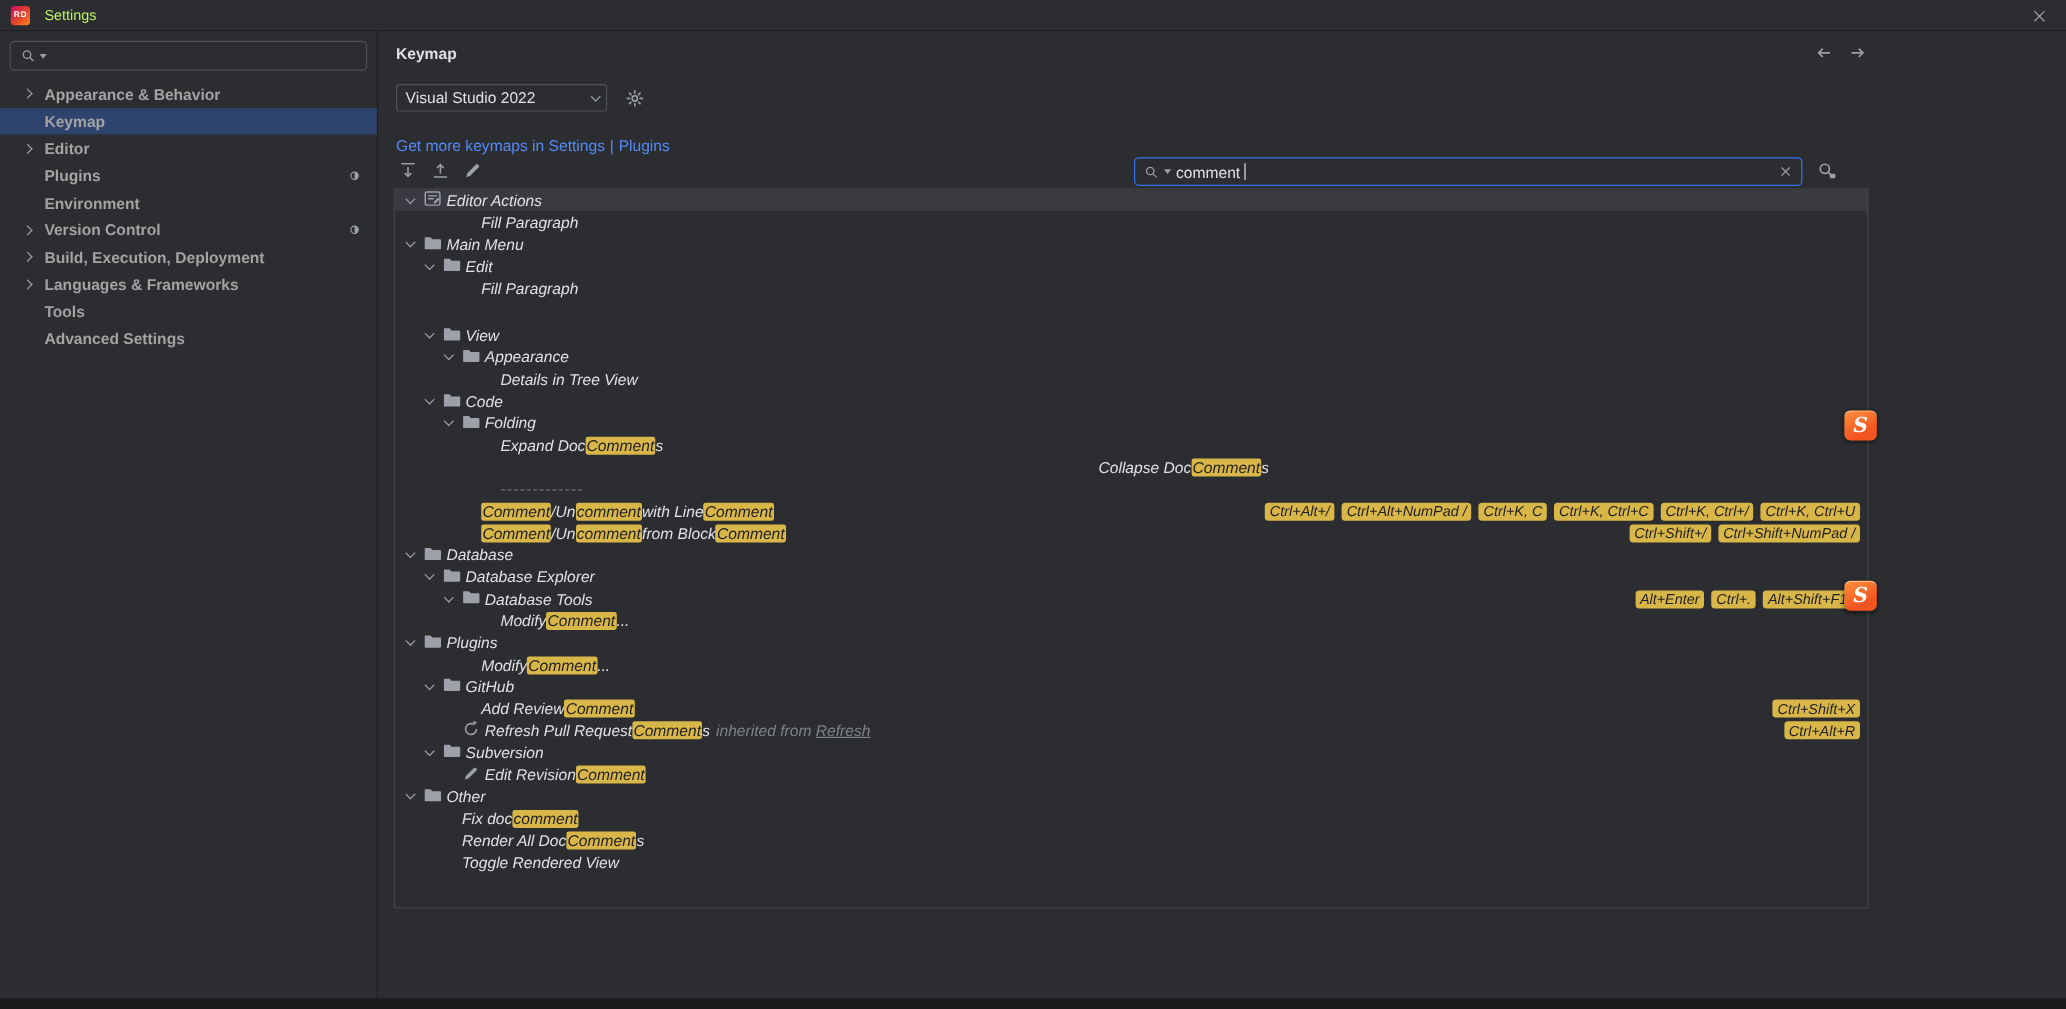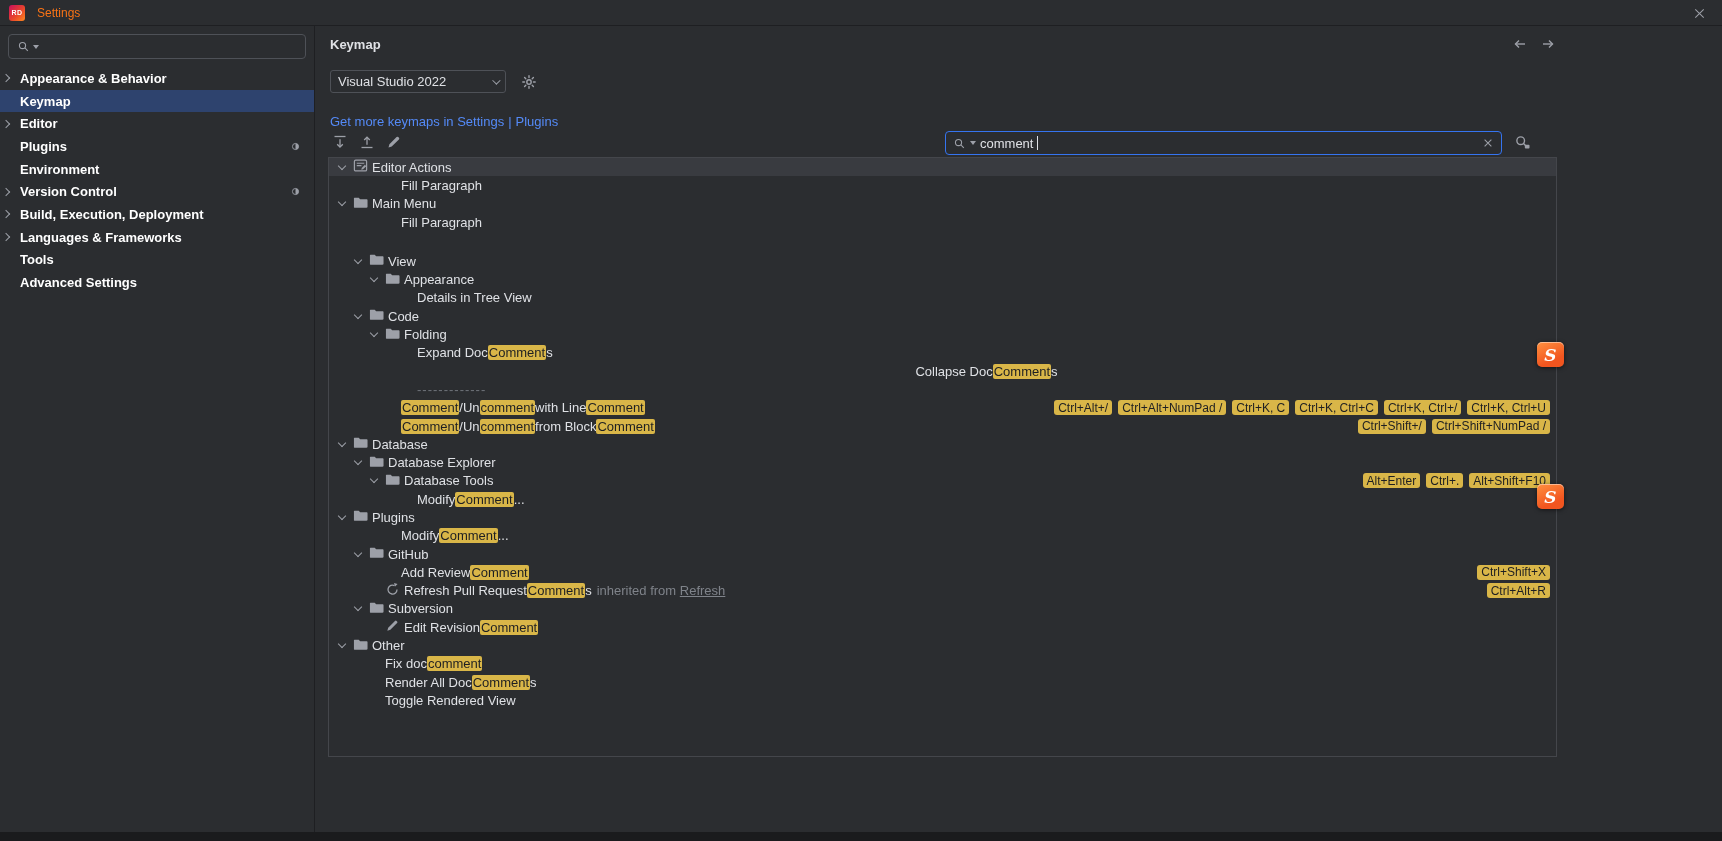--- a/index.html
+++ b/index.html
@@ -20,40 +20,40 @@
     position:absolute; top:0; left:0; right:0; height:26px;
     background:#2b2d30; border-bottom:1px solid #1e1f22;
     display:flex; align-items:center;
   }
   .app-logo {
     width:16px; height:16px; margin-left:9px; border-radius:3px;
     background: linear-gradient(135deg,#c90f5e 0%, #e8442c 55%, #ff8a1e 100%);
     color:#fff; font-size:7px; font-weight:bold; display:flex; align-items:center; justify-content:center;
     letter-spacing:.5px;
   }
-  .titlebar-title { margin-left:12px; font-size:12px; color:#f97316; }
+  .titlebar-title { margin-left:12px; font-size:12px; color:#bef264; }
   .close-btn {
     position:absolute; right:0; top:0; width:45px; height:26px;
     display:flex; align-items:center; justify-content:center; color:#bcbec4; cursor:pointer;
   }
 
   
   .sidebar {
     position:absolute; left:0; top:26px; width:315px; bottom:9px;
     background:#2b2d30; border-right:1px solid #1e1f22;
   }
   .side-search {
     margin:8px; height:25px; border:1px solid #4e5157; border-radius:4px;
     display:flex; align-items:center; padding:0 8px; gap:3px; background:#2b2d30;
   }
   .side-search .tri { width:0; height:0; border-left:3px solid transparent; border-right:3px solid transparent; border-top:4px solid #9da0a8; }
   .side-items { margin-top:6px; }
   .side-item {
-    height:22.7px; display:flex; align-items:center; padding-left:3px;
-    font-weight:bold; color:#ffffff; cursor:pointer; white-space:nowrap;
+    height:22.7px; display:flex; align-items:center; padding-left:20px;
+    font-weight:bold; color:#a3a3a3; cursor:pointer; white-space:nowrap;
   }
   .side-item .chev-cell { width:17px; display:flex; align-items:center; justify-content:flex-start; }
   .chev-right {
     width:6px; height:6px; border-right:1.4px solid #9da0a8; border-bottom:1.4px solid #9da0a8;
     transform: rotate(-45deg); display:inline-block;
   }
   .side-item.selected { background:#2e436e; }
   .side-item .mod-ind { margin-left:auto; margin-right:14px; color:#9da0a8; }
 
   
@@ -83,21 +83,21 @@
   }
   .km-search .query { color:#dfe1e5; }
   .caret { width:1px; height:14px; background:#dfe1e5; display:inline-block; animation: blink 1s step-end infinite; }
   @keyframes blink { 50% { opacity:0; } }
   .km-search .clear { margin-left:auto; cursor:pointer; color:#9da0a8; }
   .find-shortcut { position:absolute; left:1198px; top:108px; cursor:pointer; }
 
   
   .tree-panel {
     position:absolute; left:12px; top:131px; width:1229px; height:600px;
-    border:1px solid #44464b; background:#2b2d30; overflow:hidden;
+    border:1px solid #44464b; background:#2b2d30; overflow:hidden;font-style:italic;
   }
   .tree-row {
     height:18.3px; display:flex; align-items:center; white-space:nowrap; cursor:pointer;
   }
   .tree-row.selected { background:#393b40; }
   .chev-cell { width:16px; display:flex; align-items:center; flex:none; }
   .chev-down {
     width:6px; height:6px; border-right:1.4px solid #9da0a8; border-bottom:1.4px solid #9da0a8;
     transform: rotate(45deg); display:inline-block; margin-left:2px; margin-top:-3px;
   }
@@ -326,20 +326,33 @@
         </span>
         <span class="row-icon"><span class="icon">
             <svg width="15" height="15" viewBox="0 0 16 16">
               <path fill="currentColor" d="M1.5 2.8h4.6l1.6 1.8h6.8c.55 0 1 .45 1 1v7c0 .55-.45 1-1 1h-13c-.3 0-.5-.2-.5-.5V3.3c0-.3.2-.5.5-.5z"></path>
             </svg>
           </span></span>
         <span class="row-label">
           <span>Main Menu</span>
         </span>
       </div>
+      <div class="tree-row" style="padding-left: 24px;">
+        <span class="chev-cell">
+          <span class="chev-down"></span>
+        </span>
+        <span class="row-icon"><span class="icon">
+            <svg width="15" height="15" viewBox="0 0 16 16">
+              <path fill="currentColor" d="M1.5 2.8h4.6l1.6 1.8h6.8c.55 0 1 .45 1 1v7c0 .55-.45 1-1 1h-13c-.3 0-.5-.2-.5-.5V3.3c0-.3.2-.5.5-.5z"></path>
+            </svg>
+          </span></span>
+        <span class="row-label">
+          <span>Edit</span>
+        </span>
+      </div>
       <div class="tree-row" style="padding-left: 72px;">
         <span class="row-label">
           <span>Fill Paragraph</span>
         </span>
       </div>
       <div class="tree-row" style="padding-left: 24px; margin-top: 21px;">
         <span class="chev-cell">
           <span class="chev-down"></span>
         </span>
         <span class="row-icon"><span class="icon">

